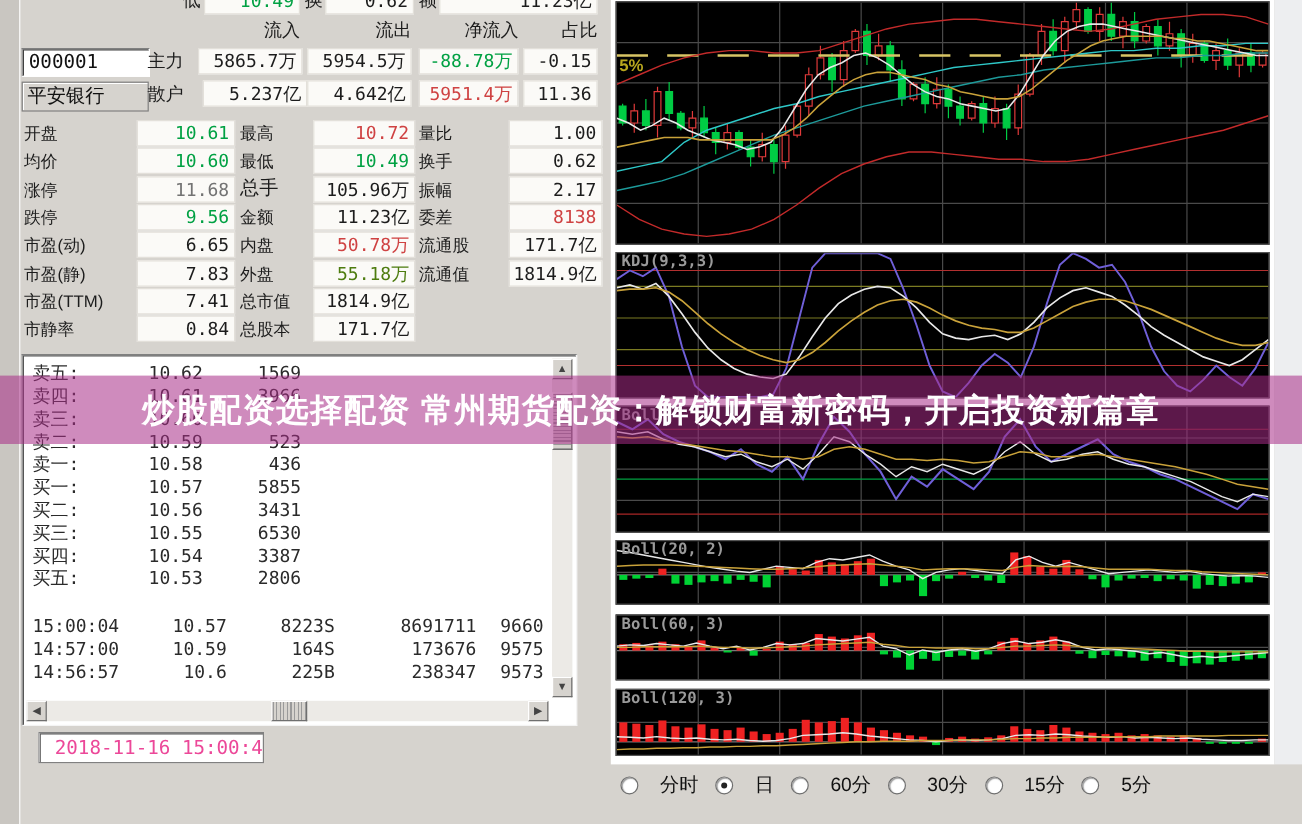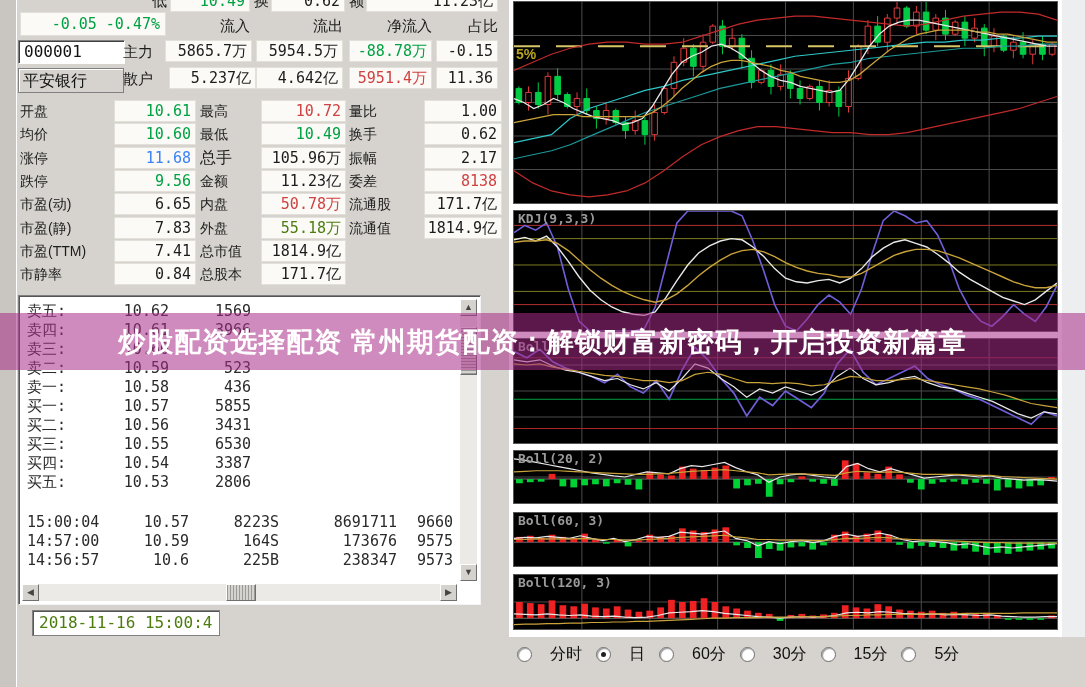--- a/index.html
+++ b/index.html
@@ -42,21 +42,21 @@
   .tx-row .t5{display:inline-block;width:56px;text-align:right;}
   .sb-btn{position:absolute;background:#d6d3ce;border:1px solid;border-color:#fff #6f6f6f #6f6f6f #fff;
           color:#444;font-size:9px;text-align:center;box-sizing:border-box;}
   .sb-thumb{position:absolute;background:#d6d3ce;border:1px solid;border-color:#fff #6f6f6f #6f6f6f #fff;box-sizing:border-box;}
   .grip{background-image:repeating-linear-gradient(to bottom,#9a9a9a 0 1px,#d6d3ce 1px 3px);}
   .griph{background-image:repeating-linear-gradient(to right,#9a9a9a 0 1px,#d6d3ce 1px 3px);}
   .vtrack{position:absolute;right:3px;top:3px;width:17px;bottom:23px;background:#eceae6;}
   .htrack{position:absolute;left:3px;right:23px;bottom:3px;height:17px;background:#eceae6;}
   .date-box{position:absolute;left:32px;top:610px;width:180px;height:24px;background:#fff;
             border:1px solid #808080;box-shadow:inset 1px 1px 0 #555;
-            font-size:16px;line-height:24px;padding-left:6px;color:#4d7c0f;}
+            font-size:16px;line-height:24px;padding-left:6px;color:#ec4899;text-align:right;}
 
   
   .right{position:absolute;left:509px;top:0;width:576px;height:687px;}
   .chart-col{position:absolute;left:0;top:0;width:553px;height:637px;background:#fff;}
   .right-margin{position:absolute;left:553px;top:0;width:23px;height:637px;background:#edeef0;}
   .frame{position:absolute;left:3px;width:547px;background:#fff;padding:1px;box-sizing:border-box;}
   .plot{position:relative;width:100%;height:100%;background:#000;border:1px solid #555;box-sizing:border-box;}
   .plot svg{position:absolute;left:0;top:0;width:100%;height:100%;}
   .chart-label{position:absolute;top:0;left:4px;color:#9a9a9a;font-weight:bold;font-size:13px;
                font-family:"DejaVu Sans Mono",monospace;z-index:5;}
@@ -84,24 +84,20 @@
       <div class="cut-inner">
         <span class="lbl" style="left:152px">低</span>
         <span class="box vbox num g" style="left:170px;width:80px">10.49</span>
         <span class="lbl" style="left:254px">换</span>
         <span class="box vbox num k" style="left:271px;width:74px">0.62</span>
         <span class="lbl" style="left:349px">额</span>
         <span class="box vbox num k" style="left:366px;width:132px">11.23亿</span>
       </div>
     </div>
 
-    <div class="chg-box vbox num g">
-      <span>-0.05</span>
-      <span>-0.47%</span>
-    </div>
 
     <div class="flow-head">
       <span style="left:165px;width:85px">流入</span>
       <span style="left:256px;width:87px">流出</span>
       <span style="left:349px;width:83px">净流入</span>
       <span style="left:436px;width:62px">占比</span>
     </div>
 
     <div class="code-box num">000001</div>
     <div class="name-box">平安银行</div>
@@ -129,21 +125,21 @@
         <span class="box vbox num" style="left: 261px; top: 100px; width: 85px; color: rgb(207, 66, 66);">10.72</span>
         <span class="lbl" style="left: 349px; top: 100px; width: 74px; font-size: 14px;">量比</span>
         <span class="box vbox num" style="left: 424px; top: 100px; width: 78px; color: rgb(28, 28, 28);">1.00</span>
         <span class="lbl" style="left: 20px; top: 123.3px; width: 92px; font-size: 14px;">均价</span>
         <span class="box vbox num" style="left: 114px; top: 123.3px; width: 82px; color: rgb(0, 161, 67);">10.60</span>
         <span class="lbl" style="left: 200px; top: 123.3px; width: 60px; font-size: 14px;">最低</span>
         <span class="box vbox num" style="left: 261px; top: 123.3px; width: 85px; color: rgb(0, 161, 67);">10.49</span>
         <span class="lbl" style="left: 349px; top: 123.3px; width: 74px; font-size: 14px;">换手</span>
         <span class="box vbox num" style="left: 424px; top: 123.3px; width: 78px; color: rgb(28, 28, 28);">0.62</span>
         <span class="lbl" style="left: 20px; top: 146.6px; width: 92px; font-size: 14px;">涨停</span>
-        <span class="box vbox num" style="left: 114px; top: 146.6px; width: 82px; color: #3b82f6;">11.68</span>
+        <span class="box vbox num" style="left: 114px; top: 146.6px; width: 82px; color: #737373;">11.68</span>
         <span class="lbl" style="left: 200px; top: 146.6px; width: 60px; font-size: 16px;">总手</span>
         <span class="box vbox num" style="left: 261px; top: 146.6px; width: 85px; color: rgb(28, 28, 28);">105.96万</span>
         <span class="lbl" style="left: 349px; top: 146.6px; width: 74px; font-size: 14px;">振幅</span>
         <span class="box vbox num" style="left: 424px; top: 146.6px; width: 78px; color: rgb(28, 28, 28);">2.17</span>
         <span class="lbl" style="left: 20px; top: 169.9px; width: 92px; font-size: 14px;">跌停</span>
         <span class="box vbox num" style="left: 114px; top: 169.9px; width: 82px; color: rgb(0, 161, 67);">9.56</span>
         <span class="lbl" style="left: 200px; top: 169.9px; width: 60px; font-size: 14px;">金额</span>
         <span class="box vbox num" style="left: 261px; top: 169.9px; width: 85px; color: rgb(28, 28, 28);">11.23亿</span>
         <span class="lbl" style="left: 349px; top: 169.9px; width: 74px; font-size: 14px;">委差</span>
         <span class="box vbox num" style="left: 424px; top: 169.9px; width: 78px; color: rgb(207, 66, 66);">8138</span>

